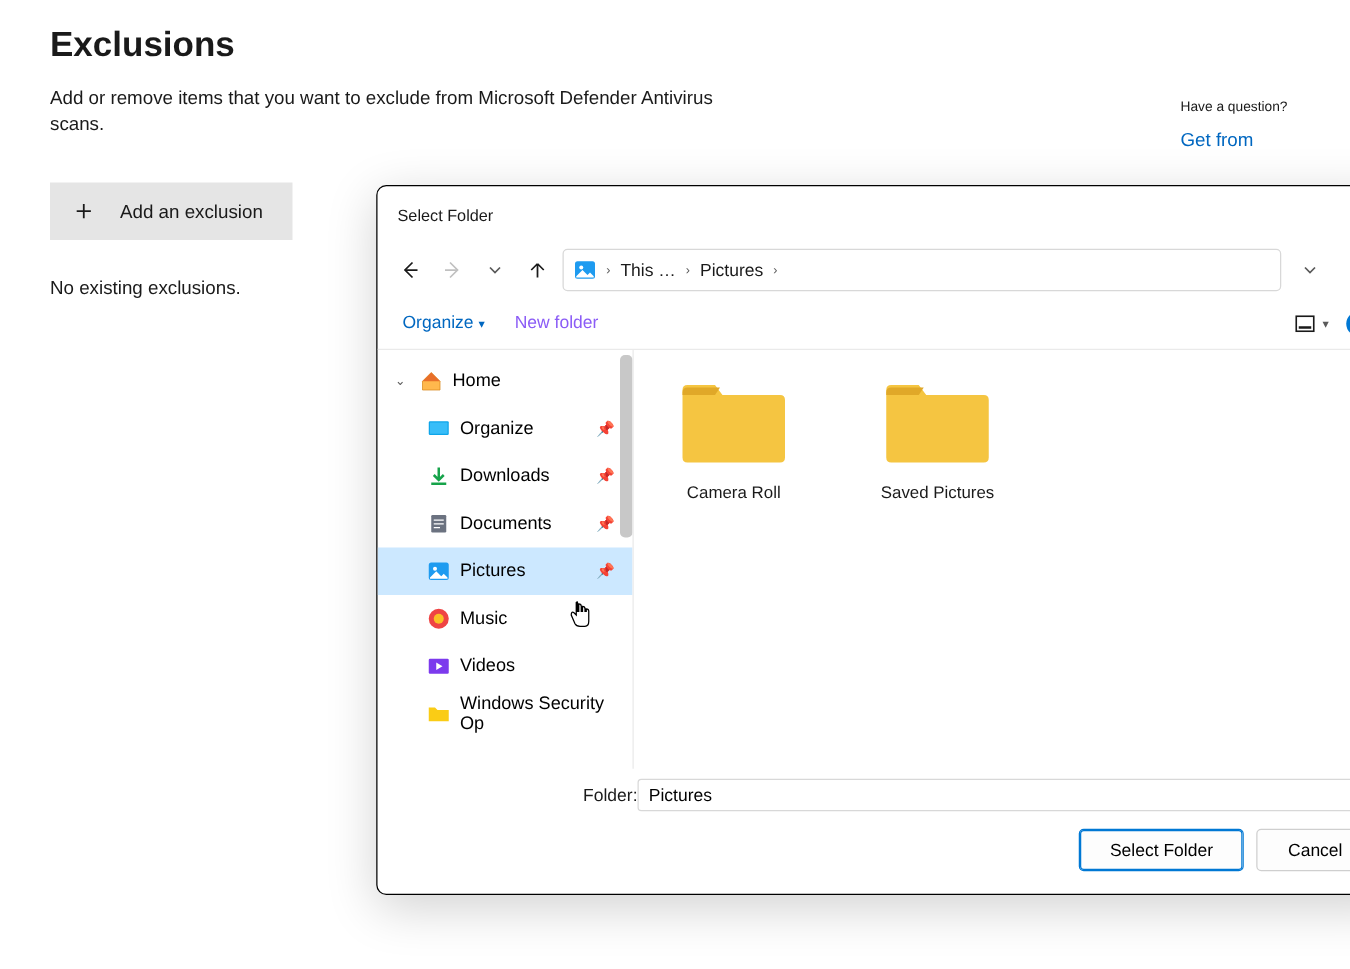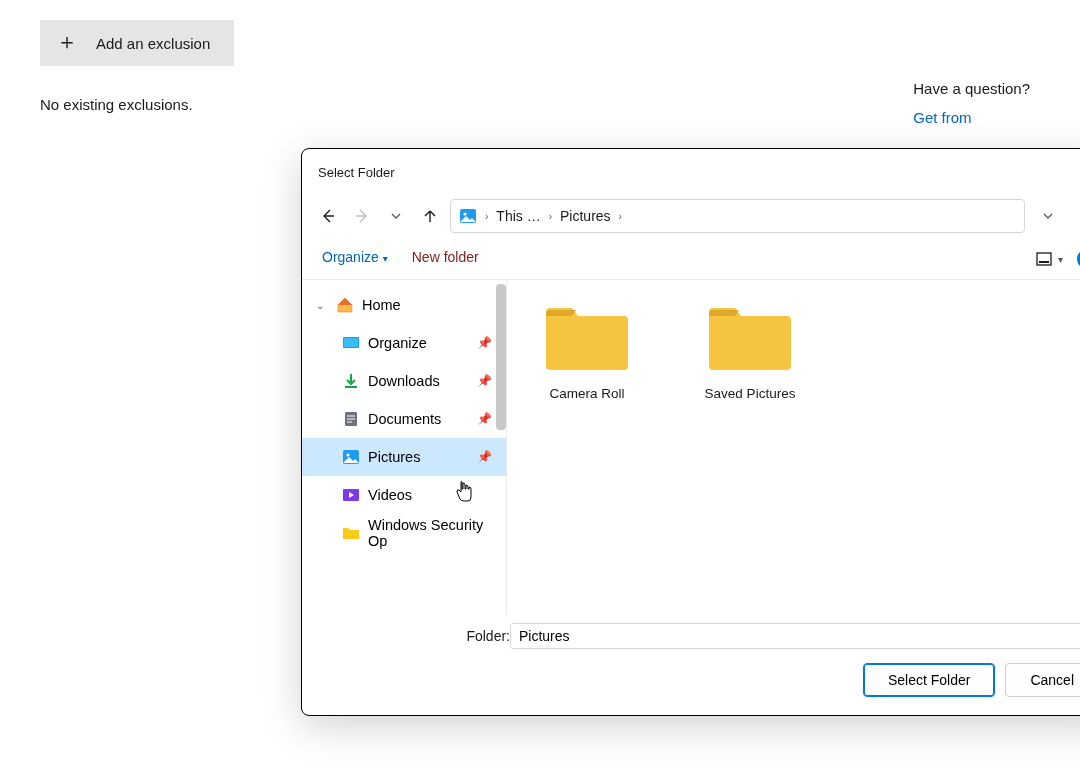--- a/index.html
+++ b/index.html
@@ -3,21 +3,21 @@
 <meta charset="utf-8">
 <style>
 * { box-sizing: border-box; margin: 0; padding: 0; font-family: "Segoe UI", -apple-system, sans-serif; }
 body { background: #fff; width: 1080px; height: 775px; position: relative; overflow: hidden; }
 
 .page { padding: 20px 40px; }
 .page-title { font-size: 28px; font-weight: 600; margin-bottom: 16px; color: #1a1a1a; }
 .page-desc { font-size: 15px; color: #1a1a1a; max-width: 560px; line-height: 1.4; margin-bottom: 36px; }
 
 .side-help { position: absolute; right: 50px; top: 80px; }
-.side-help-title { font-size: 15px; color: #1a1a1a; margin-bottom: 12px; }
+.side-help-title { font-size: 11px; color: #1a1a1a; margin-bottom: 12px; }
 .side-help-link { font-size: 15px; color: #0067c0; cursor: pointer; }
 
 .add-button { display: flex; align-items: center; background: #e5e5e5; border: none; padding: 12px 24px 12px 16px; font-size: 15px; color: #1a1a1a; cursor: pointer; margin-bottom: 30px; }
 .add-button span.plus { font-size: 22px; font-weight: 300; margin-right: 18px; line-height: 1; position: relative; top: -1px; }
 
 .no-existing { font-size: 15px; color: #1a1a1a; }
 
 
 .dialog { position: absolute; left: 301px; top: 148px; width: 817px; height: 568px; background: #fff; border: 1px solid #000000; border-radius: 8px; box-shadow: 0 10px 40px rgba(0,0,0,.18); overflow: hidden; display: flex; flex-direction: column; }
 .dlg-titlebar { display: flex; align-items: center; justify-content: space-between; padding: 10px 14px 8px 16px; font-size: 13px; color: #1a1a1a; }
@@ -30,21 +30,21 @@
 .addr-bar { flex: 1; display: flex; align-items: center; border: 1px solid #d8d8d8; border-radius: 4px; height: 34px; padding: 0 6px 0 8px; gap: 6px; font-size: 14px; color: #1a1a1a; min-width: 0; }
 .addr-icon { width: 18px; height: 18px; display: inline-flex; }
 .chev { color: #5a5a5a; font-size: 10px; margin: 0 2px; }
 .addr-recent { width: 34px; height: 32px; display: flex; align-items: center; justify-content: center; color: #5a5a5a; cursor: pointer; }
 .refresh { width: 34px; height: 32px; display: flex; align-items: center; justify-content: center; color: #1a1a1a; cursor: pointer; }
 .search-box { width: 230px; border: 1px solid #d8d8d8; border-radius: 4px; height: 34px; display: flex; align-items: center; padding: 0 10px; justify-content: space-between; }
 .search-box input { border: none; outline: none; font-size: 14px; width: 180px; }
 
 .dlg-toolbar { display: flex; align-items: flex-start; padding: 6px 20px 10px 20px; gap: 24px; font-size: 14px; border-bottom: 1px solid #eaeaea; }
 .tb-org { color: #0067c0; cursor: pointer; }
-.tb-new { color: #7f1d1d; cursor: pointer; }
+.tb-new { color: #8b5cf6; cursor: pointer; }
 .tb-right { margin-left: auto; display: flex; align-items: center; gap: 14px; }
 .view-btn { display: flex; align-items: center; gap: 6px; cursor: pointer; color: #1a1a1a; }
 .help-btn { width: 20px; height: 20px; border-radius: 50%; background: #0078d4; color: #fff; display: flex; align-items: center; justify-content: center; font-size: 13px; cursor: pointer; }
 
 .dlg-body { flex: 1; display: flex; min-height: 0; }
 
 .tree { width: 204px; overflow: hidden; font-size: 14.5px; padding-top: 6px; position: relative; }
 .tree-scroll { position: absolute; right: 0; top: 4px; width: 10px; height: 146px; background: #c8c8c8; border-radius: 4px; }
 .tree-item { display: flex; align-items: center; height: 38px; padding-left: 14px; gap: 8px; cursor: pointer; position: relative; }
 .tree-item.child { padding-left: 40px; }
@@ -67,20 +67,22 @@
 .dlg-btn.primary { border-color: #0078d4; box-shadow: inset 0 0 0 1px #0078d4; }
 
 .cursor-hand { position: absolute; left: 455px; top: 480px; pointer-events: none; }
 
 svg { display: block; }
 </style>
 </head>
 <body>
 
 <div class="page">
+  <div class="page-title">Exclusions</div>
+  <div class="page-desc">Add or remove items that you want to exclude from Microsoft Defender Antivirus scans.</div>
 
   <button class="add-button">
     <span class="plus">＋</span>
     <span>Add an exclusion</span>
   </button>
 
   <div class="no-existing">No existing exclusions.</div>
 </div>
 
 <div class="side-help">
@@ -214,20 +216,29 @@
               <circle cx="6" cy="7" r="1.6" fill="#fff"></circle>
               <path d="M2 14 L7 9 L11 13 L13 11 L16 14 V15 H2 Z" fill="#fff"></path>
             </svg>
           </span>
         <span>Pictures</span>
         <span class="pin">📌</span>
       </div>
       <div class="tree-item child">
         <span class="tree-icon">
             <svg width="18" height="18" viewBox="0 0 18 18">
+              <circle cx="9" cy="9" r="8" fill="#ef4444"></circle>
+              <circle cx="9" cy="9" r="4" fill="#fbbf24"></circle>
+            </svg>
+          </span>
+        <span>Music</span>
+      </div>
+      <div class="tree-item child">
+        <span class="tree-icon">
+            <svg width="18" height="18" viewBox="0 0 18 18">
               <rect x="1" y="3" width="16" height="12" rx="1" fill="#7c3aed"></rect>
               <path d="M7 6 L12 9 L7 12 Z" fill="#fff"></path>
             </svg>
           </span>
         <span>Videos</span>
       </div>
       <div class="tree-item child">
         <span class="tree-icon">
             <svg width="18" height="18" viewBox="0 0 18 18">
               <path d="M1 5 L1 15 L17 15 L17 6 L8 6 L6 4 L1 4 Z" fill="#facc15"></path>

